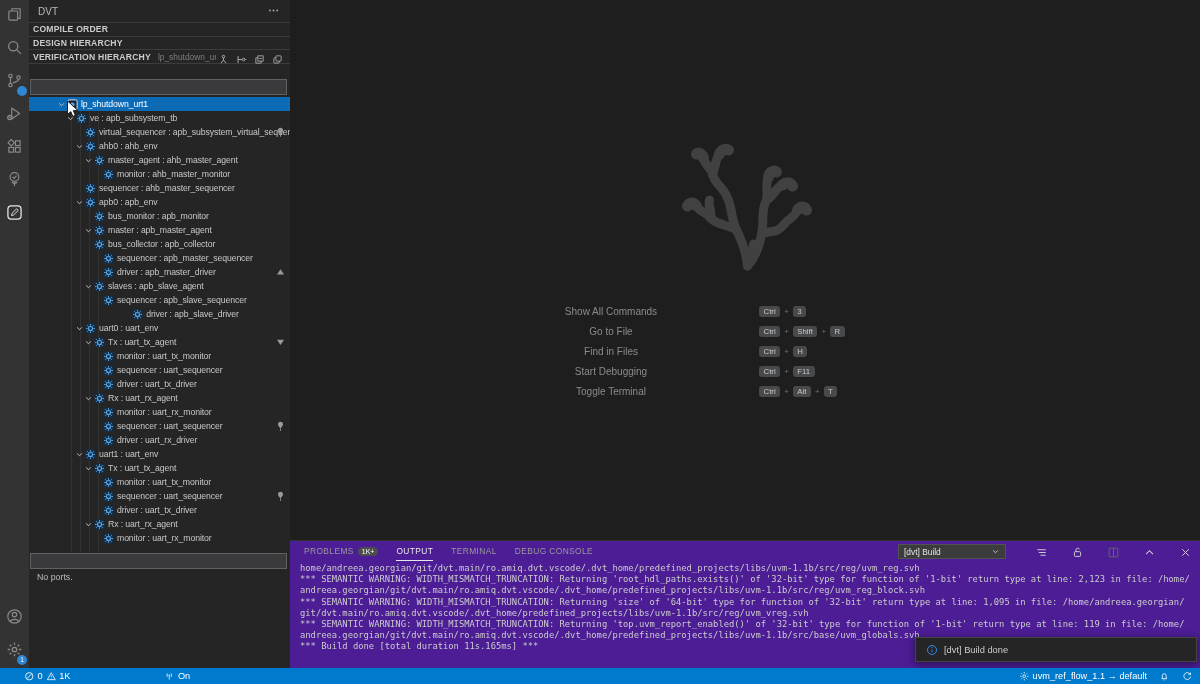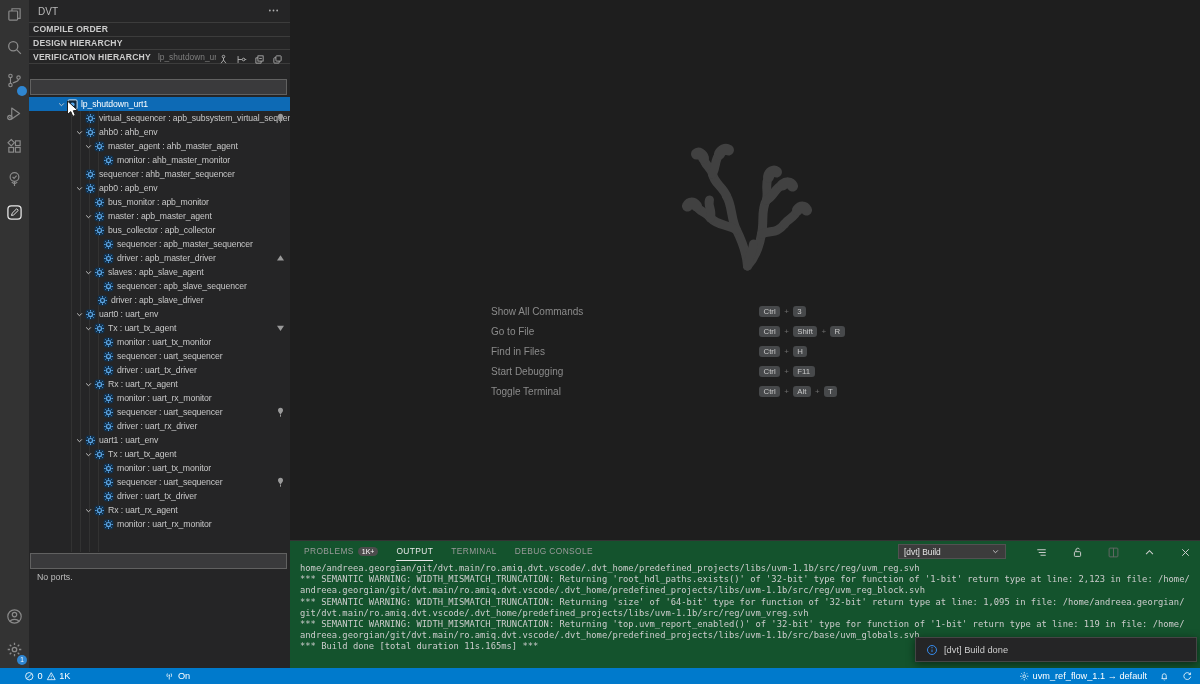--- a/index.html
+++ b/index.html
@@ -42,27 +42,27 @@
   .tr-icon { width:11px; height:11px; flex:0 0 11px; margin-right:3px; display:flex; }
   .tr-icon svg { width:11px; height:11px; }
   .tr-marker { position:absolute; right:5px; top:2px; width:9px; height:10px; color:#9a9a9a; }
   .tr-marker svg { width:9px; height:10px; }
 
   
   .editor { position:absolute; left:290px; top:0; width:910px; height:540px; background:#1e1e1e; }
   .watermark { position:absolute; left:50%; top:140px; transform:translateX(-50%); opacity:.95; }
   .shortcuts { position:absolute; top:306px; left:0; right:0; display:flex; flex-direction:column; gap:9px; }
   .sc-row { display:flex; align-items:center; justify-content:center; }
-  .sc-label { width:240px; text-align:left; margin-right:28px; font-size:10px; color:#8b8b8b; }
+  .sc-label { width:240px; text-align:center; margin-right:28px; font-size:10px; color:#8b8b8b; }
   .sc-keys { width:240px; display:flex; align-items:center; gap:4px; }
   .key { background:#47494b; color:#c9c9c9; border-radius:3px; font-size:7.8px; padding:1.5px 4.5px; line-height:1; }
   .plus { color:#6f6f6f; font-size:8px; }
 
   
-  .panel { position:absolute; left:290px; top:540px; width:910px; height:128px; background:#14532d; border-top:1px solid #333333; }
+  .panel { position:absolute; left:290px; top:540px; width:910px; height:128px; background:#4c1d95; border-top:1px solid #333333; }
   .panel-header { height:21px; display:flex; align-items:center; justify-content:space-between; padding:0 8px 0 14px; }
   .tabs { display:flex; gap:18px; align-items:center; }
   .tab { position:relative; font-size:8.4px; letter-spacing:.4px; color:#9a9a9a; cursor:pointer; display:flex; align-items:center; gap:4px; padding:4px 0 5px; }
   .tab.active { color:#e7e7e7; }
   .tab.active::after { content:""; position:absolute; left:0; right:0; bottom:0; height:1px; background:#e7e7e7; }
   .tab .badge { background:#4d4d4d; color:#fff; font-size:7px; border-radius:8px; padding:1px 4px; letter-spacing:0; }
   .panel-actions { display:flex; align-items:center; gap:23px; }
   .channel-select { width:108px; height:15px; background:#3c3c3c; border:1px solid #525252; color:#e4e4e4; font-size:8.4px; display:flex; align-items:center; justify-content:space-between; padding:0 5px; margin-right:6px; cursor:pointer; }
   .channel-select svg { width:9px; height:9px; color:#cccccc; }
   .pa-icon { width:13px; height:13px; color:#cfcfcf; cursor:pointer; }
@@ -222,20 +222,35 @@
             </svg>
           </span>
           <span class="tr-icon">
             <svg viewBox="0 0 11 11">
               <rect x="0.9" y="0.9" width="9.2" height="9.2" rx="1.2" fill="#10273d" stroke="#cfe3f5" stroke-width="1"></rect>
               <circle cx="5.5" cy="5.5" r="2.1" fill="#59a7e8"></circle>
             </svg>
           </span>
           <span>lp_shutdown_urt1</span>
         </div>
+        <div class="tree-row" style="padding-left: 37px;">
+          <span class="tr-chev">
+            <svg viewBox="0 0 16 16" fill="none" stroke="currentColor" stroke-width="1.6">
+              <path d="M3.8 6 8 10.2 12.2 6"></path>
+            </svg>
+          </span>
+          <span class="tr-icon">
+            <svg viewBox="0 0 11 11">
+              <rect x="0.5" y="0.5" width="10" height="10" rx="2.4" fill="#12314d"></rect>
+              <circle cx="5.5" cy="5.5" r="2" fill="none" stroke="#5fa8e6" stroke-width="1.1"></circle>
+              <path d="M5.5 1v1.7M5.5 8.3V10M1 5.5h1.7M8.3 5.5H10M2.3 2.3l1.2 1.2M7.5 7.5l1.2 1.2M8.7 2.3 7.5 3.5M3.5 7.5 2.3 8.7" stroke="#5fa8e6" stroke-width="0.9"></path>
+            </svg>
+          </span>
+          <span>ve : apb_subsystem_tb</span>
+        </div>
         <div class="tree-row" style="padding-left: 56px;">
           <span class="tr-icon">
             <svg viewBox="0 0 11 11">
               <rect x="0.5" y="0.5" width="10" height="10" rx="2.4" fill="#12314d"></rect>
               <circle cx="5.5" cy="5.5" r="2" fill="none" stroke="#5fa8e6" stroke-width="1.1"></circle>
               <path d="M5.5 1v1.7M5.5 8.3V10M1 5.5h1.7M8.3 5.5H10M2.3 2.3l1.2 1.2M7.5 7.5l1.2 1.2M8.7 2.3 7.5 3.5M3.5 7.5 2.3 8.7" stroke="#5fa8e6" stroke-width="0.9"></path>
             </svg>
           </span>
           <span>virtual_sequencer : apb_subsystem_virtual_sequencer</span>
           <span class="tr-marker"><svg viewBox="0 0 9 10" fill="currentColor">
@@ -384,21 +399,21 @@
         <div class="tree-row" style="padding-left: 74px;">
           <span class="tr-icon">
             <svg viewBox="0 0 11 11">
               <rect x="0.5" y="0.5" width="10" height="10" rx="2.4" fill="#12314d"></rect>
               <circle cx="5.5" cy="5.5" r="2" fill="none" stroke="#5fa8e6" stroke-width="1.1"></circle>
               <path d="M5.5 1v1.7M5.5 8.3V10M1 5.5h1.7M8.3 5.5H10M2.3 2.3l1.2 1.2M7.5 7.5l1.2 1.2M8.7 2.3 7.5 3.5M3.5 7.5 2.3 8.7" stroke="#5fa8e6" stroke-width="0.9"></path>
             </svg>
           </span>
           <span>sequencer : apb_slave_sequencer</span>
         </div>
-        <div class="tree-row" style="padding-left: 68px;">
+        <div class="tree-row" style="padding-left: 52px; justify-content: center;">
           <span class="tr-icon">
             <svg viewBox="0 0 11 11">
               <rect x="0.5" y="0.5" width="10" height="10" rx="2.4" fill="#12314d"></rect>
               <circle cx="5.5" cy="5.5" r="2" fill="none" stroke="#5fa8e6" stroke-width="1.1"></circle>
               <path d="M5.5 1v1.7M5.5 8.3V10M1 5.5h1.7M8.3 5.5H10M2.3 2.3l1.2 1.2M7.5 7.5l1.2 1.2M8.7 2.3 7.5 3.5M3.5 7.5 2.3 8.7" stroke="#5fa8e6" stroke-width="0.9"></path>
             </svg>
           </span>
           <span>driver : apb_slave_driver</span>
         </div>
         <div class="tree-row" style="padding-left: 46px;">

